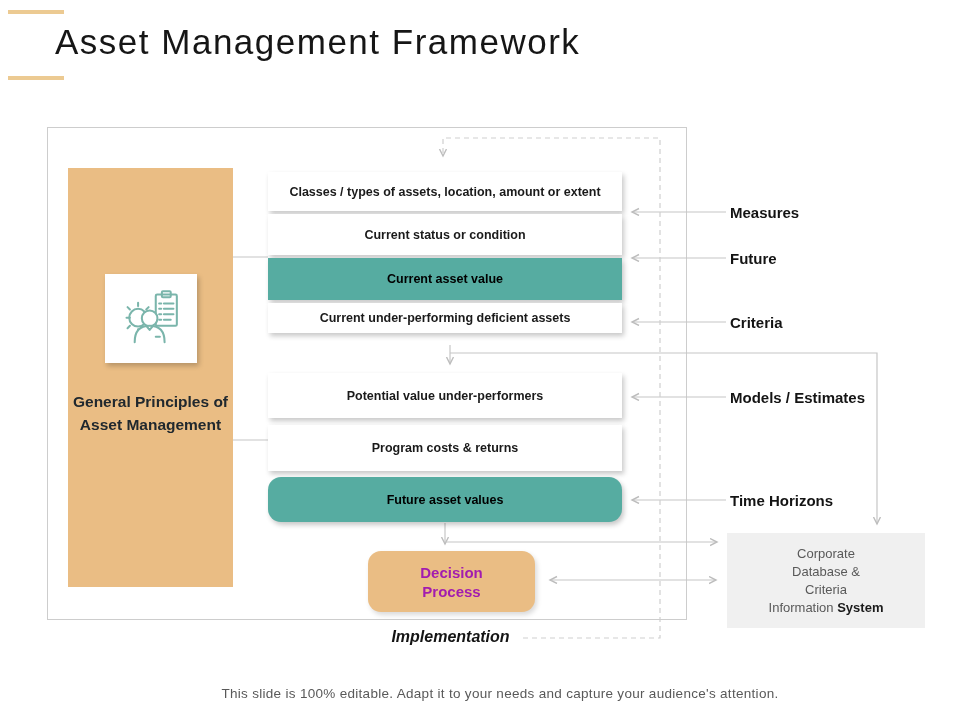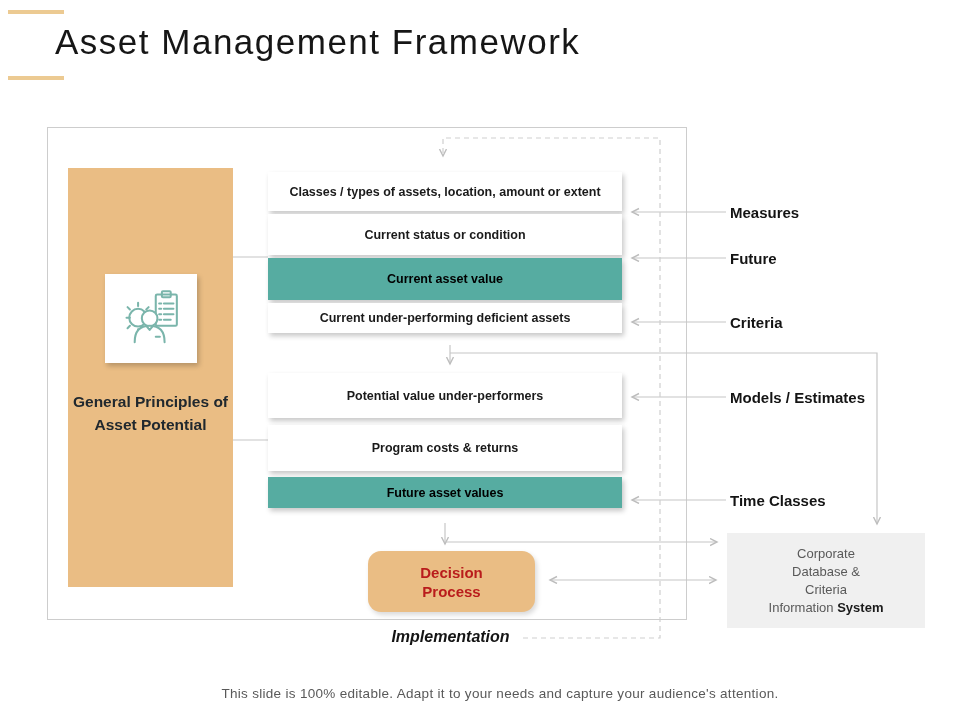--- a/index.html
+++ b/index.html
@@ -38,33 +38,33 @@
     font-weight:bold;font-size:12.5px;color:#1a1a1a;background:#ffffff;
     box-shadow:2px 3px 5px rgba(0,0,0,0.22);padding:0 6px;box-sizing:border-box;
   }
   .pbox.teal{background:#56aca1;color:#000000;}
   .pbox0{top:172px;height:39px;}
   .pbox1{top:214px;height:41px;}
   .pbox2{top:258px;height:42px;}
   .pbox3{top:303px;height:30px;}
   .pbox4{top:373px;height:45px;}
   .pbox5{top:425px;height:46px;}
-  .pbox6{top:477px;height:31px;}
+  .pbox6{top:477px;height:45px;border-radius:13px;}
   
   .rlabel{
     position:absolute;left:730px;transform:translateY(-50%);z-index:2;
     font-weight:bold;font-size:15px;color:#141414;white-space:nowrap;
   }
   .rlabel0{top:212px;} .rlabel1{top:258px;} .rlabel2{top:322px;}
   .rlabel3{top:397px;} .rlabel4{top:500px;}
   
   .decision{
     position:absolute;left:368px;top:551px;width:167px;height:61px;background:#eabd84;
     border-radius:13px;z-index:2;display:flex;flex-direction:column;align-items:center;
-    justify-content:center;font-weight:bold;font-size:15px;line-height:19px;color:#b91c1c;
+    justify-content:center;font-weight:bold;font-size:15px;line-height:19px;color:#a21caf;
     box-shadow:2px 3px 5px rgba(0,0,0,0.15);
   }
   
   .database{
     position:absolute;left:727px;top:533px;width:198px;height:95px;background:#f0f0f0;z-index:2;
     display:flex;flex-direction:column;align-items:center;justify-content:center;
     font-size:13px;line-height:18px;color:#595959;text-align:center;
   }
   .database .bold{font-weight:bold;color:#1a1a1a;}
   
@@ -138,36 +138,36 @@
           <path d="M31,34 V29 M31,68 V73 M14,51 H19 M43,51 H48 M19,39 L15.5,35.5 M43,63 L46.5,66.5 M19,63 L15.5,66.5 M43,39 L46.5,35.5"></path>
 
           <circle cx="48" cy="52" r="11.5" fill="#fff"></circle>
 
           <path d="M26,87 C26,66 38,63 48,63 C58,63 70,66 70,87" fill="#fff"></path>
           <path d="M43,63 L48,69 L53,63"></path>
           <path d="M57,79 h6"></path>
         </svg>
       </span>
     </div>
-    <div class="panel-label">General Principles of Asset Potential</div>
+    <div class="panel-label">General Principles of Asset Management</div>
   </div>
 
   <div class="pbox pbox0">Classes / types of assets, location, amount or extent</div>
   <div class="pbox pbox1">Current status or condition</div>
   <div class="pbox pbox2 teal">Current asset value</div>
   <div class="pbox pbox3">Current under-performing deficient assets</div>
   <div class="pbox pbox4">Potential value under-performers</div>
   <div class="pbox pbox5">Program costs &amp; returns</div>
   <div class="pbox pbox6 teal">Future asset values</div>
 
   <div class="rlabel rlabel0">Measures</div>
   <div class="rlabel rlabel1">Future</div>
   <div class="rlabel rlabel2">Criteria</div>
   <div class="rlabel rlabel3">Models / Estimates</div>
-  <div class="rlabel rlabel4">Time Classes</div>
+  <div class="rlabel rlabel4">Time Horizons</div>
 
   <div class="decision">
     <span>Decision</span>
     <span>Process</span>
   </div>
 
   <div class="database">
     <span>Corporate</span>
     <span>Database &amp;</span>
     <span>Criteria</span>

